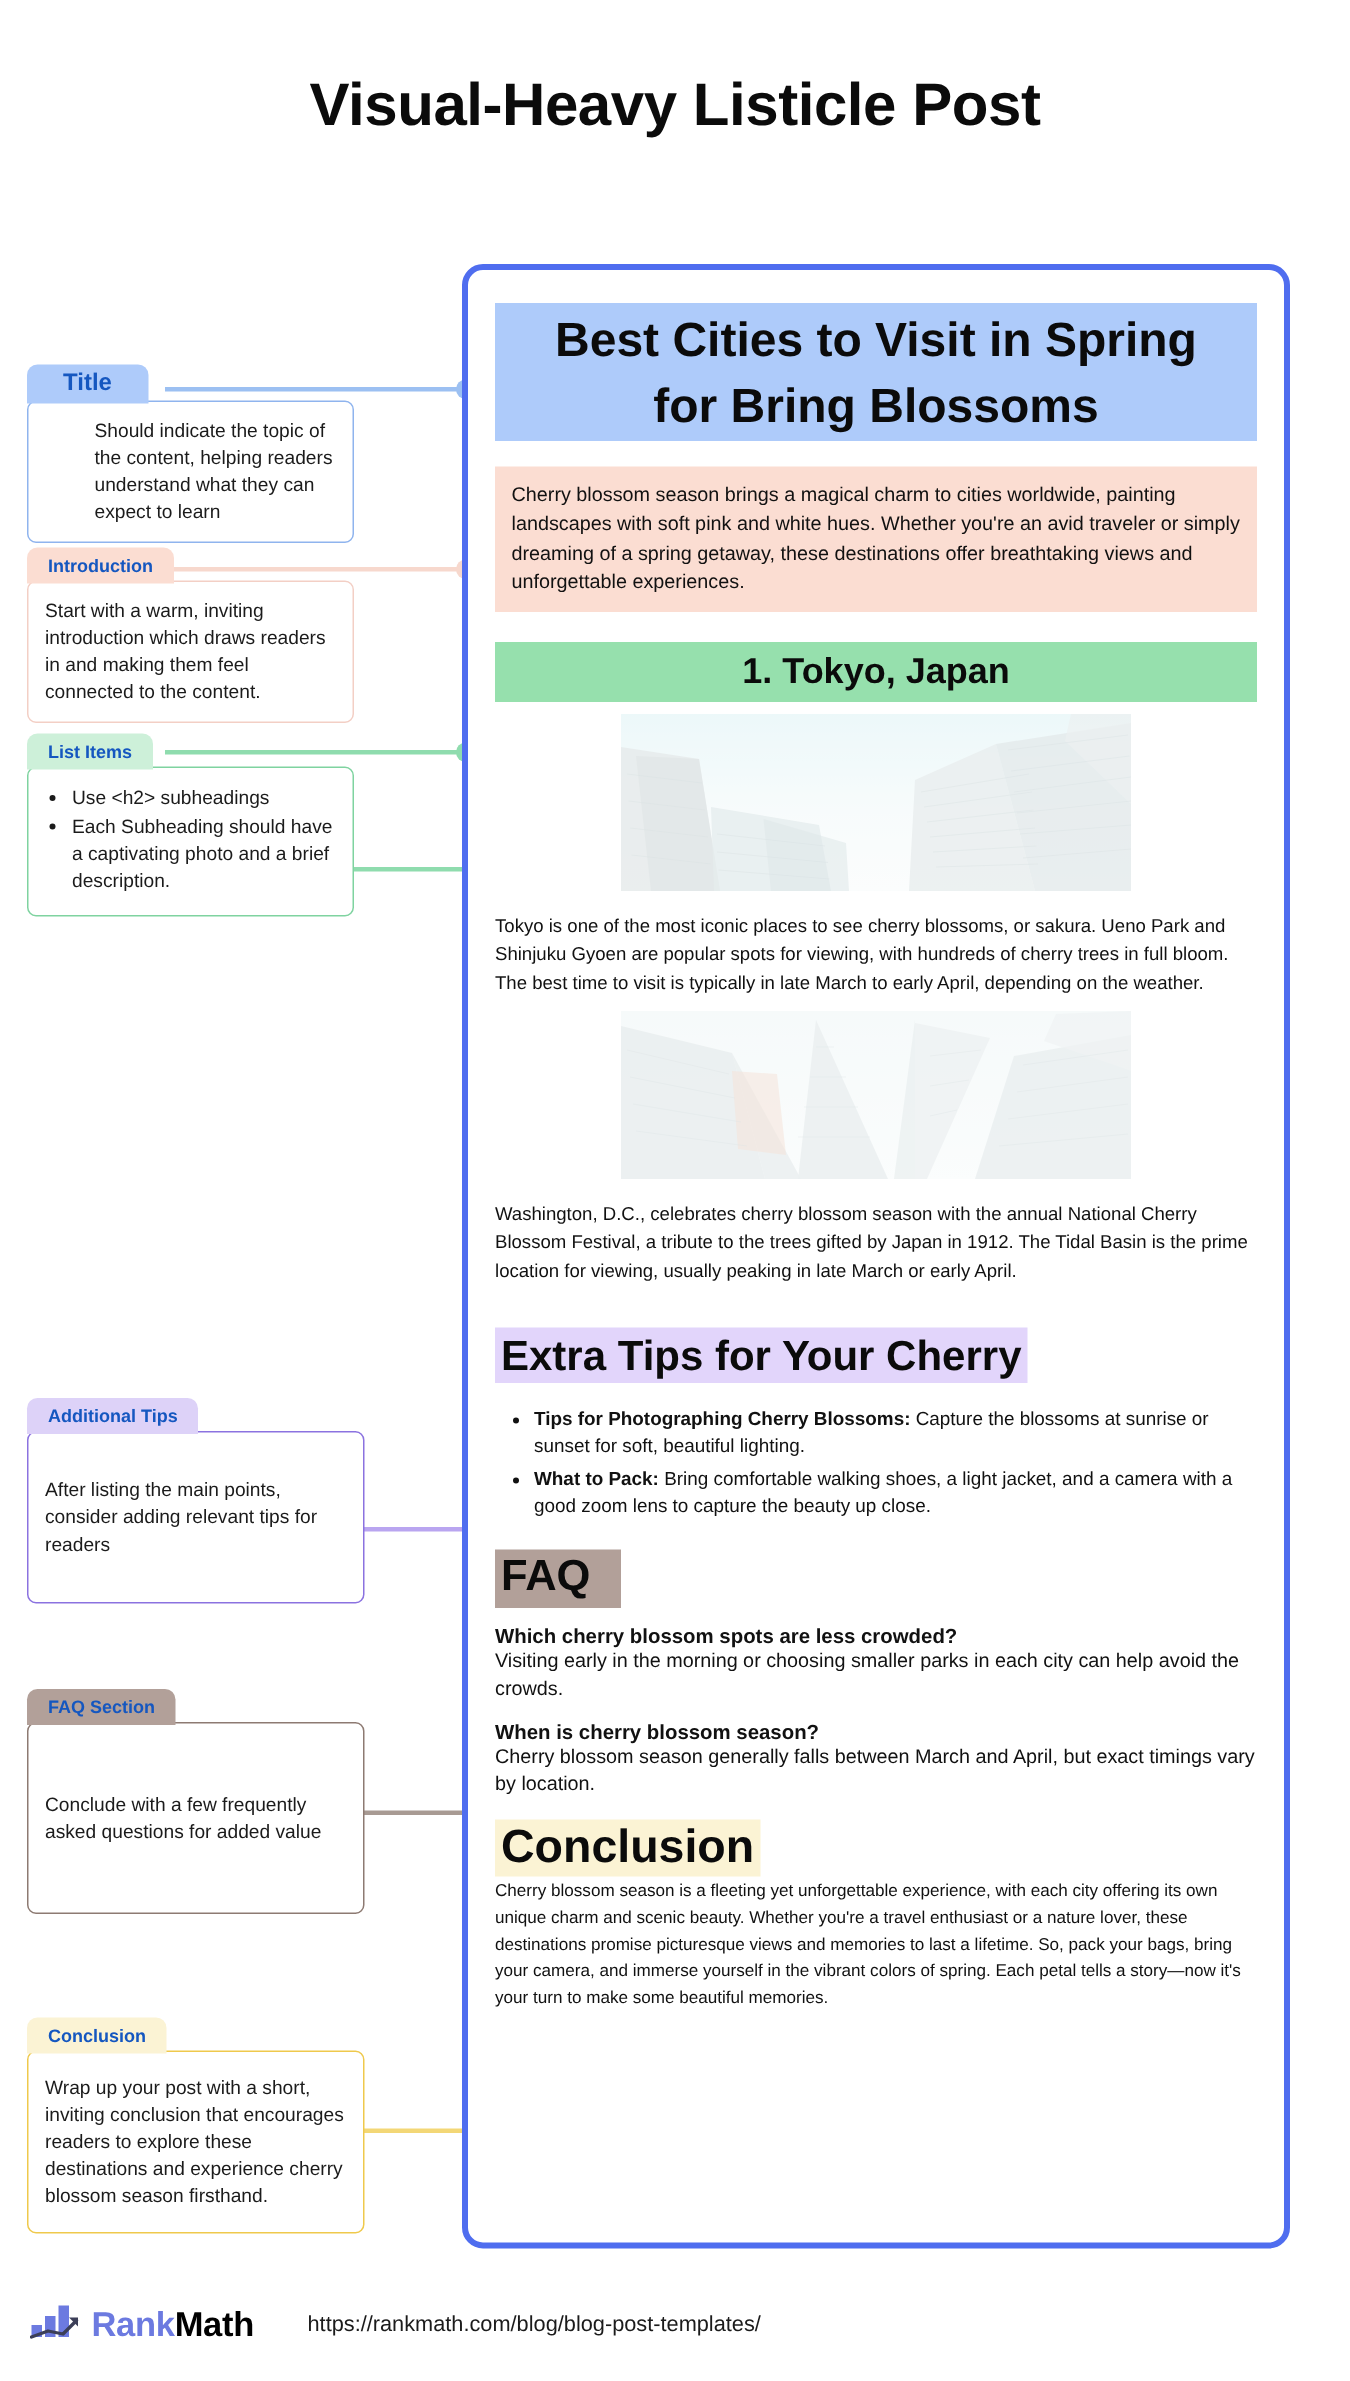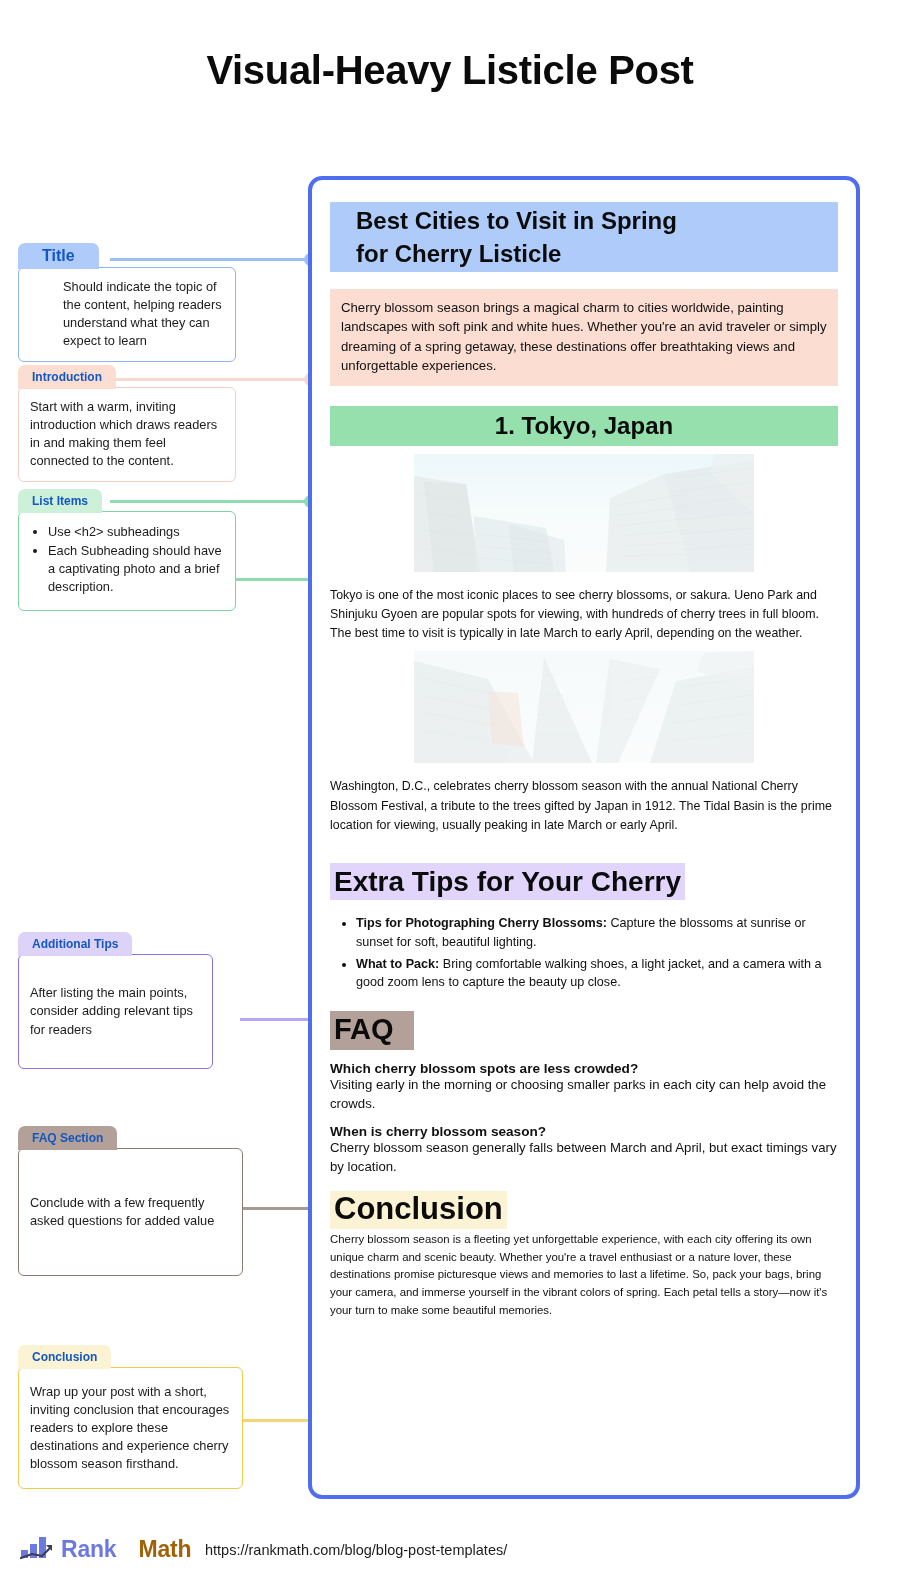--- a/index.html
+++ b/index.html
@@ -39,25 +39,25 @@
     background: #ffffff;
     overflow: hidden;
   }
   .panel-inner {
     padding: 22px 18px 10px 18px;
   }
 
   
   .doc-title {
     background: #aecbfa;
-    font-size: 24px;
-    font-weight: bold;
-    text-align: left;
+    font-size: 32px;
+    font-weight: bold;
+    text-align: center;
     line-height: 1.38;
-    padding: 2px 26px;
+    padding: 2px 2px;
     color: #0b0b0b;
   }
   .doc-title .l2 { display: block; }
 
   .intro {
     margin-top: 17px;
     background: #fbddd2;
     padding: 9px 11px 11px 11px;
     font-size: 13.2px;
     line-height: 1.45;
@@ -183,21 +183,21 @@
     position: absolute;
     width: 13px; height: 13px;
     border-radius: 50%;
   }
 
   
   .footer { position: absolute; left: 0; top: 1530px; width: 900px; height: 57px; }
   .logo-wrap { position: absolute; left: 20px; top: 4px; display: flex; align-items: center; gap: 7px; }
   .logo-word { font-size: 23px; font-weight: bold; letter-spacing: -0.2px; }
   .logo-word .rank { color: #6c7ae0; }
-  .logo-word .math { color: #a16207; margin-left: 22px; }
+  .logo-word .math { color: #000000; }
   .footer-url {
     position: absolute;
     left: 205px; top: 12px;
     font-size: 14.5px;
     color: #1b1b1b;
   }
 </style>
 </head>
 <body>
 
@@ -236,41 +236,41 @@
 <div class="ann" style="left:18px; top:489px; width:218px;">
   <div class="chip" style="background:#cdf0d9;">List Items</div>
   <div class="box" style="border-color:#7fd3a0; margin-top:-2px; padding:11px 11px 12px 11px;">
     <ul>
       <li>Use &lt;h2&gt; subheadings</li>
       <li>Each Subheading should have a captivating photo and a brief description.</li>
     </ul>
   </div>
 </div>
 
-<div class="ann" style="left:18px; top:932px; width:195px;">
+<div class="ann" style="left:18px; top:932px; width:225px;">
   <div class="chip" style="background:#ddd2f8;">Additional Tips</div>
   <div class="box" style="border-color:#8b72e0; margin-top:-2px; height:115px; display:flex; align-items:center;">After listing the main points, consider adding relevant tips for readers</div>
 </div>
 
 <div class="ann" style="left:18px; top:1126px; width:225px;">
   <div class="chip" style="background:#b2a099;">FAQ Section</div>
   <div class="box" style="border-color:#8d7a72; margin-top:-2px; height:128px; display:flex; align-items:center;">Conclude with a few frequently asked questions for added value</div>
 </div>
 
 <div class="ann" style="left:18px; top:1345px; width:225px;">
   <div class="chip" style="background:#fbf3d4;">Conclusion</div>
   <div class="box" style="border-color:#efc94c; margin-top:-2px; height:122px; display:flex; align-items:center;">Wrap up your post with a short, inviting conclusion that encourages readers to explore these destinations and experience cherry blossom season firsthand.</div>
 </div>
 
 <div class="panel">
   <div class="panel-inner">
 
     <div class="doc-title">
       <span>Best Cities to Visit in Spring</span>
-      <span class="l2">for Cherry Listicle</span>
+      <span class="l2">for Bring Blossoms</span>
     </div>
 
     <div class="intro">Cherry blossom season brings a magical charm to cities worldwide, painting landscapes with soft pink and white hues. Whether you're an avid traveler or simply dreaming of a spring getaway, these destinations offer breathtaking views and unforgettable experiences.</div>
 
     
     <div class="sec-head">1. Tokyo, Japan</div>
     <div class="photo tokyo">
       <svg viewBox="0 0 340 118" preserveAspectRatio="none">
         <defs>
           <linearGradient id="sky1" x1="0" y1="0" x2="0" y2="1">

